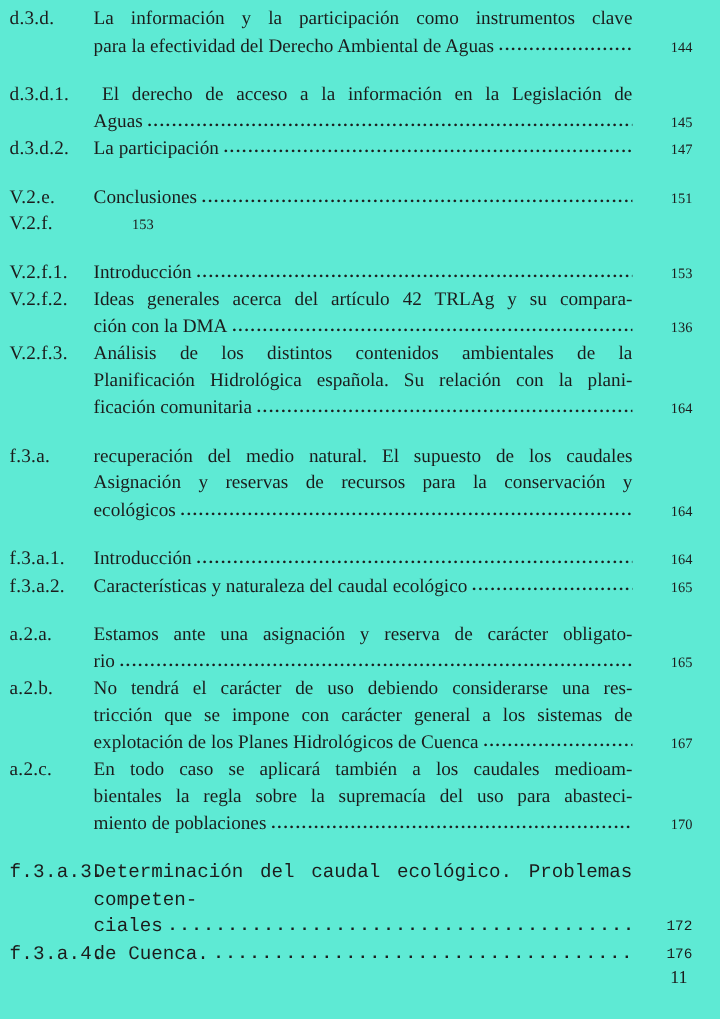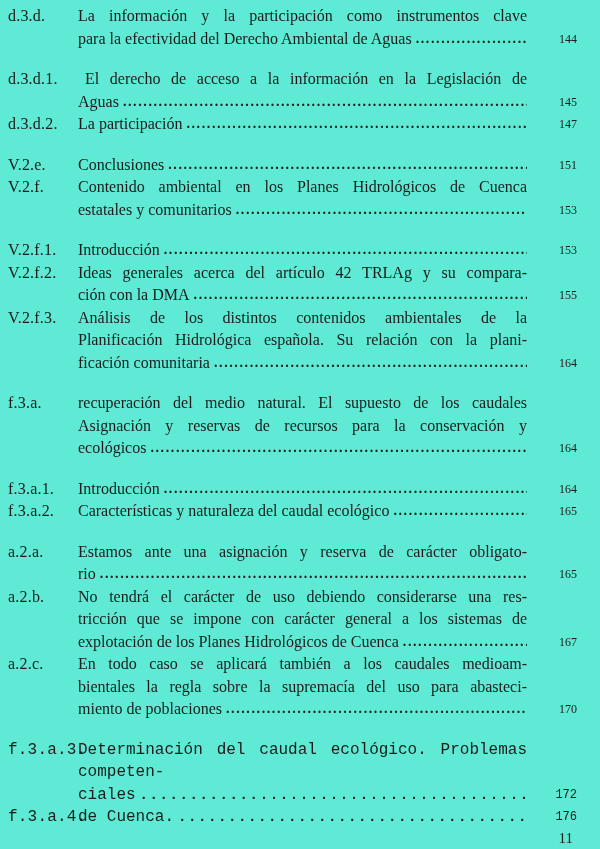--- a/index.html
+++ b/index.html
@@ -108,27 +108,20 @@
           <div class="content">
             <div class="line last">
               <span class="txt">Conclusiones</span>
               <span class="leader"></span>
             </div>
           </div>
           <div class="pagecol">151</div>
         </div>
         <div class="entry">
           <div class="label">V.2.f.</div>
-          <div class="content">
-            <div class="line just">Contenido ambiental en los Planes Hidrológicos de Cuenca</div>
-            <div class="line last">
-              <span class="txt">estatales y comunitarios</span>
-              <span class="leader"></span>
-            </div>
-          </div>
           <div class="pagecol">153</div>
         </div>
       </div>
       <div class="toc-group">
         <div class="entry">
           <div class="label">V.2.f.1.</div>
           <div class="content">
             <div class="line last">
               <span class="txt">Introducción</span>
               <span class="leader"></span>
@@ -138,21 +131,21 @@
         </div>
         <div class="entry">
           <div class="label">V.2.f.2.</div>
           <div class="content">
             <div class="line just">Ideas generales acerca del artículo 42 TRLAg y su compara-</div>
             <div class="line last">
               <span class="txt">ción con la DMA</span>
               <span class="leader"></span>
             </div>
           </div>
-          <div class="pagecol">155</div>
+          <div class="pagecol">136</div>
         </div>
         <div class="entry">
           <div class="label">V.2.f.3.</div>
           <div class="content">
             <div class="line just">Análisis de los distintos contenidos ambientales de la</div>
             <div class="line just">Planificación Hidrológica española. Su relación con la plani-</div>
             <div class="line last">
               <span class="txt">ficación comunitaria</span>
               <span class="leader"></span>
             </div>

